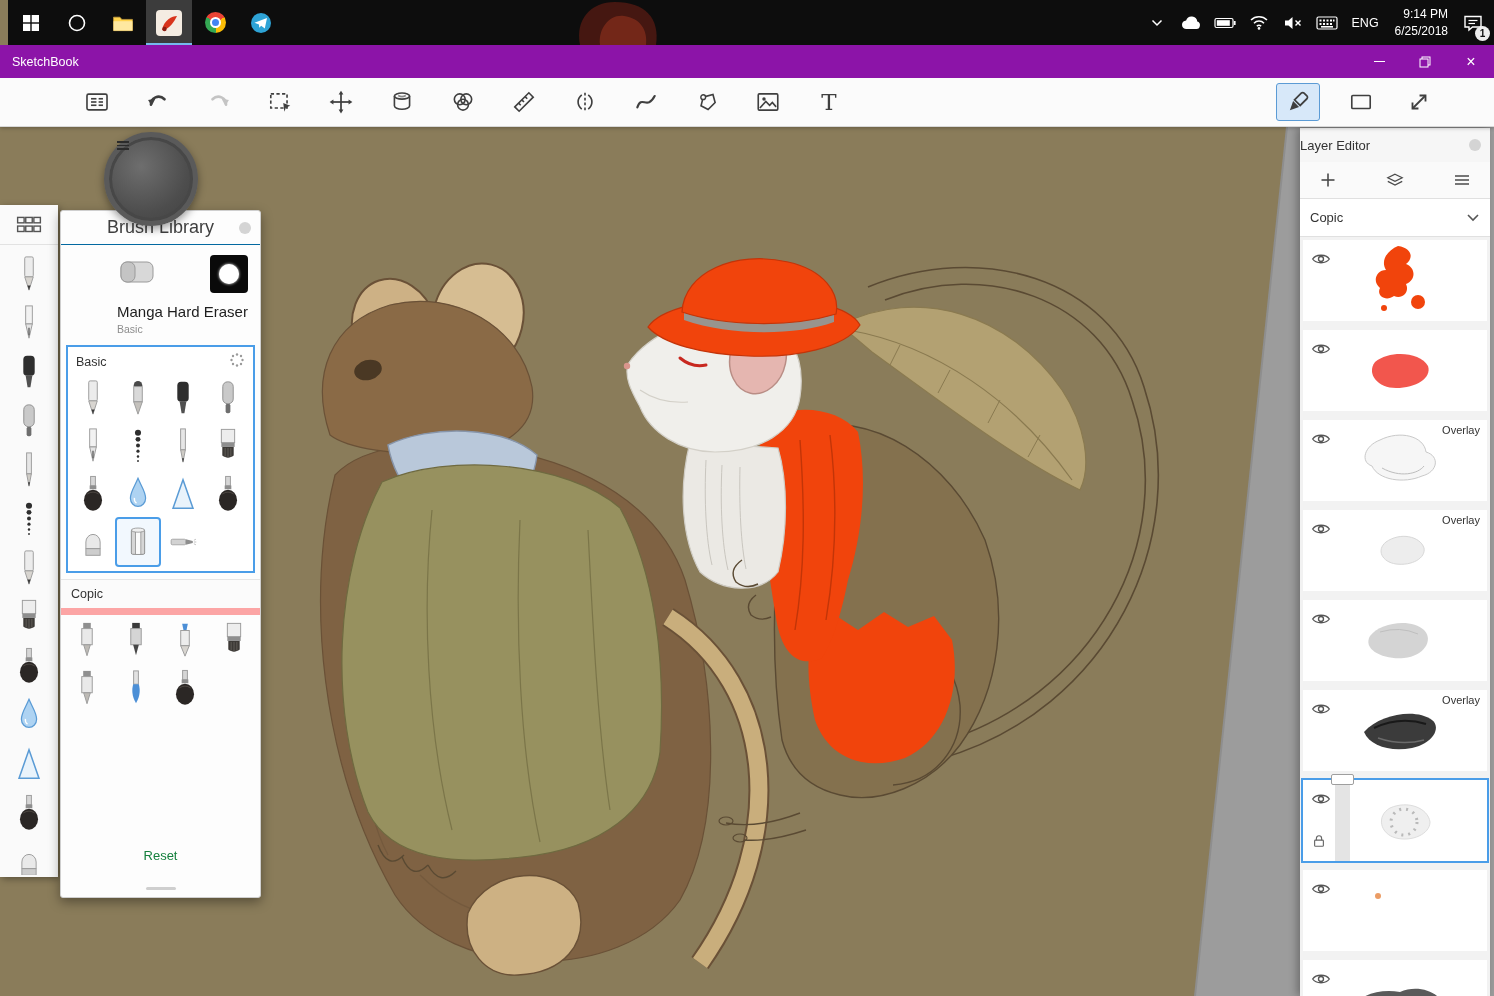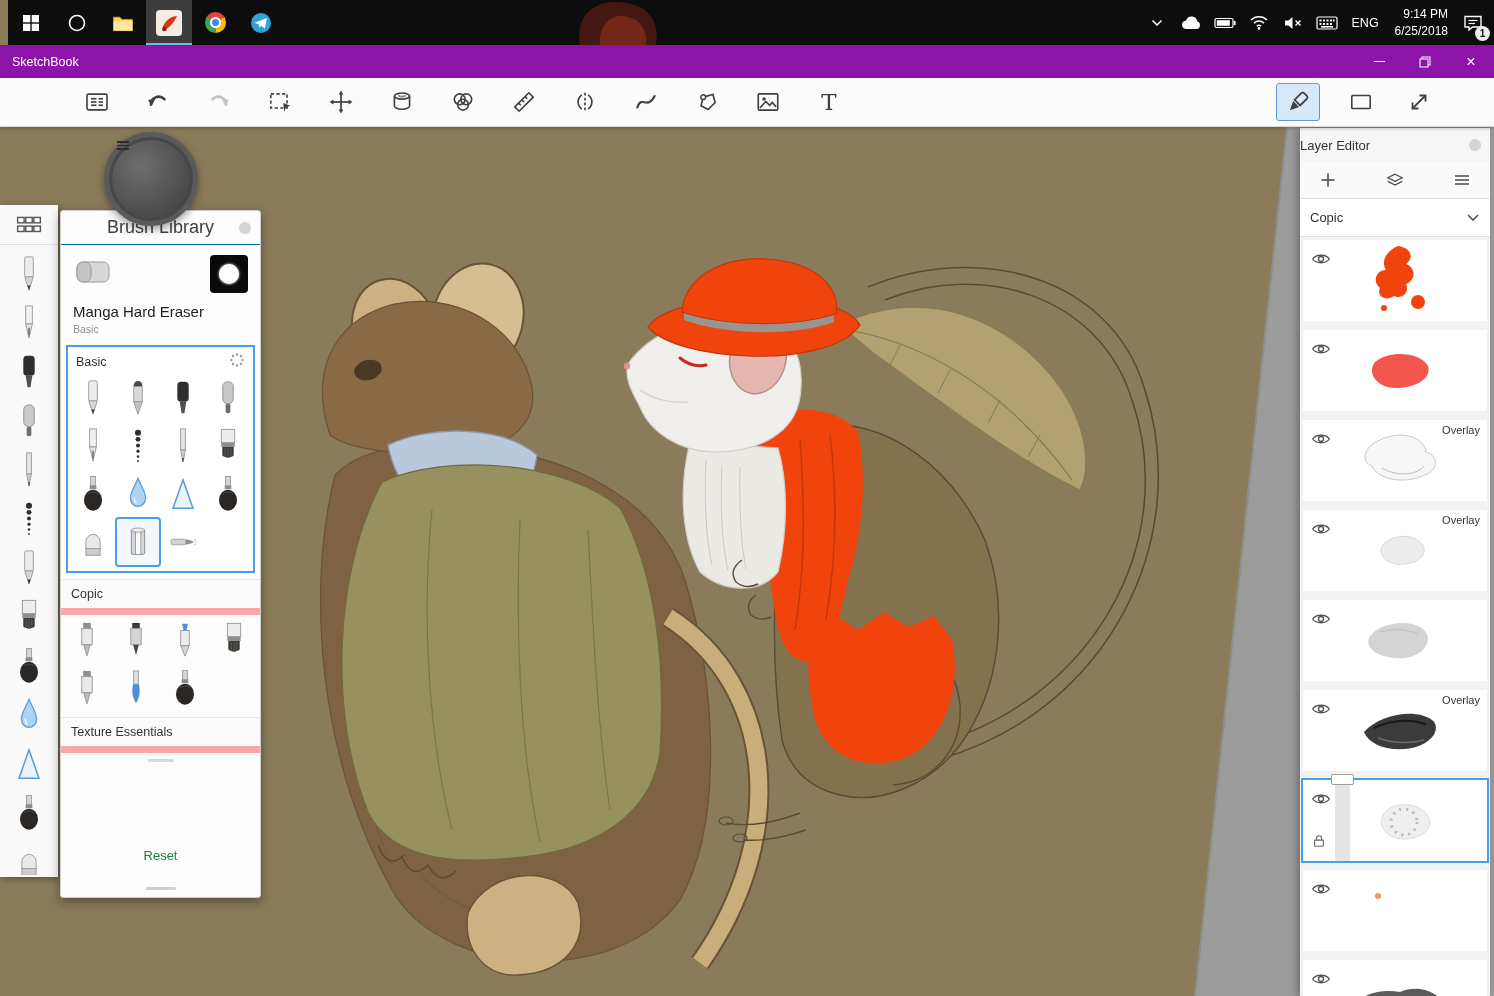--- a/index.html
+++ b/index.html
@@ -51,21 +51,21 @@
   #brush-strip{position:absolute;left:0;top:205px;width:58px;height:672px;background:#fafafa;box-shadow:2px 2px 7px rgba(0,0,0,.35);z-index:30;}
   #strip-header{height:40px;display:flex;align-items:center;justify-content:center;border-bottom:1px solid #e2e2e2;}
   #strip-icons{display:flex;flex-direction:column;align-items:center;gap:8px;padding-top:8px;height:630px;overflow:hidden;}
   .strip-icon{width:34px;height:41px;display:flex;align-items:center;justify-content:center;flex:0 0 auto;}
   .bi{width:28px;height:38px;}
 
   
   #brush-library{position:absolute;left:60px;top:210px;width:201px;height:688px;background:#fdfdfd;border:1px solid #cfcfcf;border-radius:3px;box-shadow:0 4px 12px rgba(0,0,0,.38);z-index:31;display:flex;flex-direction:column;overflow:hidden;}
   .bl-header{height:34px;flex:0 0 auto;display:flex;align-items:center;justify-content:center;position:relative;border-bottom:1px solid #0369a1;font-size:18px;color:#404040;}
   .panel-dot{position:absolute;right:9px;top:50%;transform:translateY(-50%);width:12px;height:12px;border-radius:50%;background:#d4d4d4;}
-  .bl-current{padding:10px 12px 8px;flex:0 0 auto;}
+  .bl-current{padding:10px 12px 8px;flex:0 0 auto;margin-left:44px;}
   .cur-row{display:flex;align-items:center;justify-content:space-between;}
   .cur-preview{width:38px;height:38px;background:#0a0a0a;border-radius:4px;display:flex;align-items:center;justify-content:center;}
   .cur-preview .tip{width:20px;height:20px;border-radius:50%;background:#fff;box-shadow:0 0 3px #fff;}
   .cur-name{font-size:15px;color:#1e1e1e;margin-top:10px;}
   .cur-cat{font-size:10.5px;color:#8d8d8d;margin-top:3px;}
   .brush-set{border:2px solid #4a9de8;margin:2px 5px 6px;background:#fff;flex:0 0 auto;}
   .set-header{display:flex;justify-content:space-between;align-items:center;padding:5px 8px 2px;font-size:12.5px;color:#333;}
   .brush-grid{display:grid;grid-template-columns:repeat(4,1fr);row-gap:2px;padding:2px 2px 6px;justify-items:center;}
   .brush-cell{width:42px;height:46px;display:flex;align-items:center;justify-content:center;}
   .brush-cell.selected{box-shadow:0 0 0 2px #4a9de8;border-radius:2px;background:#f2f8fe;}
@@ -737,26 +737,20 @@
         <div class="brush-cell">
           <svg class="bi" viewBox="0 0 24 40">
             <rect x="9.5" y="1.5" width="5" height="10" fill="#d6d6d6" stroke="#9b9b9b"></rect>
             <rect x="8.5" y="11" width="7" height="4" fill="#8e8e8e"></rect>
             <ellipse cx="12" cy="26.5" rx="9.5" ry="11" fill="#2b2725"></ellipse>
             <path d="M6 20 q6 -4 12 0" stroke="#57504b" fill="none" stroke-width=".8"></path>
           </svg>
         </div>
       </div>
   </div>
-  <div class="brush-section">
-    <div class="sec-header"><span>Texture Essentials</span></div>
-    <div class="scroll-break">
-        <span></span>
-      </div>
-  </div>
   <div class="bl-reset">Reset</div>
   <div class="bl-handle"></div>
 </div>
 
 <div id="layer-editor">
   <div class="le-header">
     <span>Layer Editor</span>
     <span class="panel-dot"></span>
   </div>
   <div class="le-tools">

